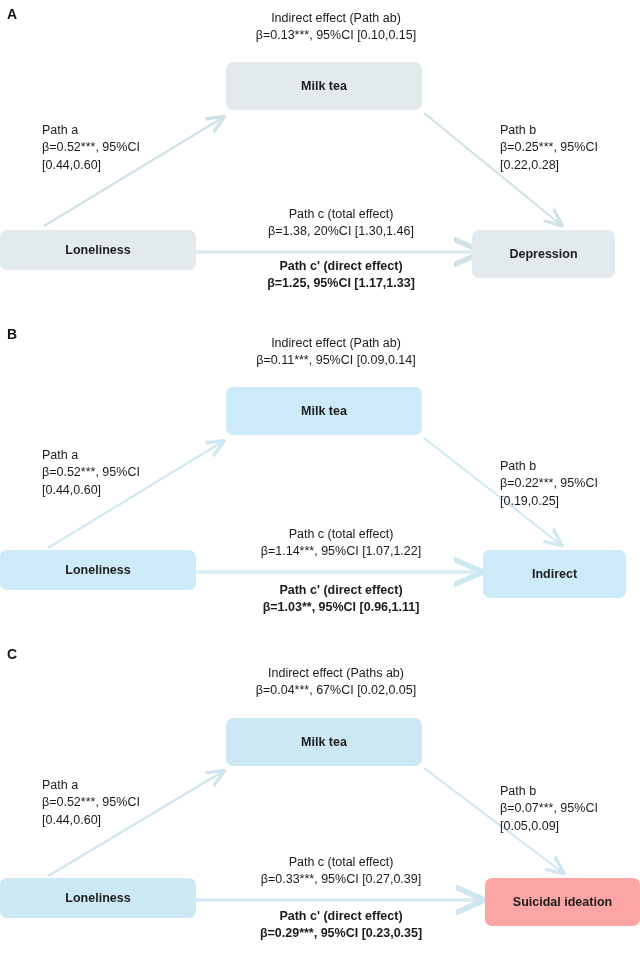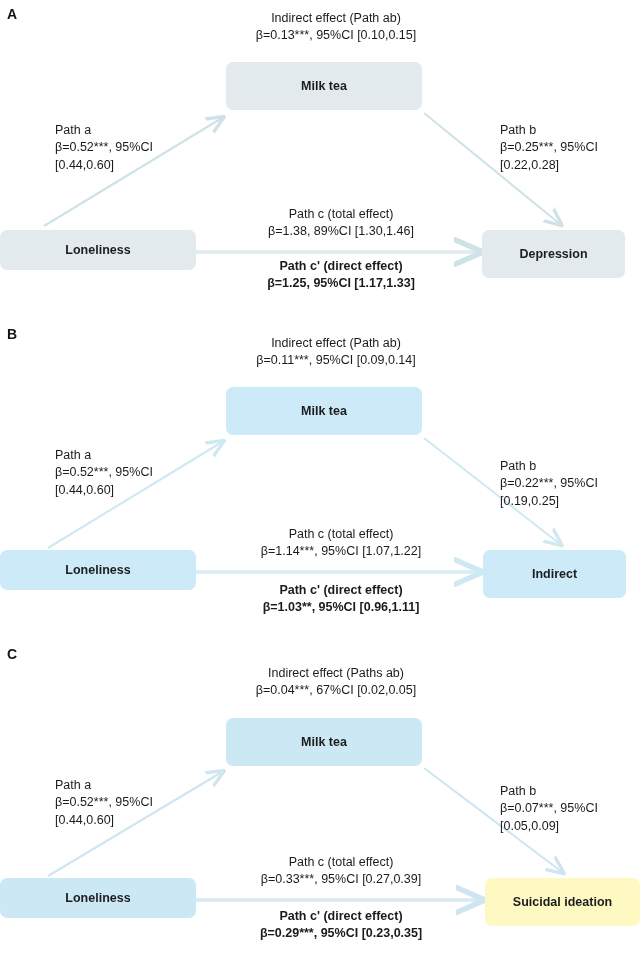--- a/index.html
+++ b/index.html
@@ -59,21 +59,21 @@
     left: 0px;
     width: 196px;
     height: 40px;
   }
   .node-outcome {
     height: 48px;
   }
 
   #panel-a .node-mediator { top: 62px; }
   #panel-a .node-predictor { top: 230px; }
-  #panel-a .node-outcome { left: 482px; width: 143px; top: 230px; }
+  #panel-a .node-outcome { left: 472px; width: 143px; top: 230px; }
 
   #panel-b .node-mediator { top: 67px; }
   #panel-b .node-predictor { top: 230px; }
   #panel-b .node-outcome { left: 483px; width: 143px; top: 230px; }
 
   #panel-c .node-mediator { top: 78px; }
   #panel-c .node-predictor { top: 238px; }
   #panel-c .node-outcome { left: 485px; width: 155px; top: 238px; }
 
   
@@ -97,21 +97,21 @@
   }
   .ann-center { text-align: center; }
   .ann-left { text-align: left; }
   .ann .l { display: block; }
 
   .ann-top { left: 16px; width: 640px; }
   #panel-a .ann-top { top: 10px; }
   #panel-b .ann-top { top: 15px; }
   #panel-c .ann-top { top: 25px; }
 
-  .ann-patha { left: 42px; margin-left: 13px; }
+  .ann-patha { left: 42px; }
   #panel-a .ann-patha { top: 122px; }
   #panel-b .ann-patha { top: 127px; }
   #panel-c .ann-patha { top: 137px; }
 
   .ann-pathb { left: 500px; }
   #panel-a .ann-pathb { top: 122px; }
   #panel-b .ann-pathb { top: 138px; }
   #panel-c .ann-pathb { top: 143px; }
 
   .ann-pathc { left: 196px; width: 290px; }
@@ -160,21 +160,21 @@
     <span class="l">β=0.52***, 95%CI</span>
     <span class="l">[0.44,0.60]</span>
   </div>
   <div class="ann ann-pathb ann-left">
     <span class="l">Path b</span>
     <span class="l">β=0.25***, 95%CI</span>
     <span class="l">[0.22,0.28]</span>
   </div>
   <div class="ann ann-pathc ann-center">
     <span class="l">Path c (total effect)</span>
-    <span class="l">β=1.38, 89%CI [1.30,1.46]</span>
+    <span class="l">β=1.38, 20%CI [1.30,1.46]</span>
   </div>
   <div class="ann ann-pathcp ann-center">
     <span class="l">Path c' (direct effect)</span>
     <span class="l">β=1.25, 95%CI [1.17,1.33]</span>
   </div>
 </div>
 
 <div class="panel" id="panel-b">
   <div class="panel-letter">B</div>
 
@@ -236,21 +236,21 @@
     <line x1="424" y1="128" x2="562" y2="232" stroke="#cfe5f0" stroke-width="2.1" marker-end="url(#ah-c)"></line>
     <line x1="196" y1="260" x2="480" y2="260" stroke="#d9e9f3" stroke-width="3.4" marker-end="url(#ah-c)"></line>
   </svg>
 
   <div class="node node-mediator" style="background: rgb(204, 232, 245);">
     <span>Milk tea</span>
   </div>
   <div class="node node-predictor" style="background: rgb(204, 232, 245);">
     <span>Loneliness</span>
   </div>
-  <div class="node node-outcome" style="background: #fef9c3;">
+  <div class="node node-outcome" style="background: #fca5a5;">
     <span>Suicidal ideation</span>
   </div>
 
   <div class="ann ann-top ann-center">
     <span class="l">Indirect effect (Paths ab)</span>
     <span class="l">β=0.04***, 67%CI [0.02,0.05]</span>
   </div>
   <div class="ann ann-patha ann-left">
     <span class="l">Path a</span>
     <span class="l">β=0.52***, 95%CI</span>

